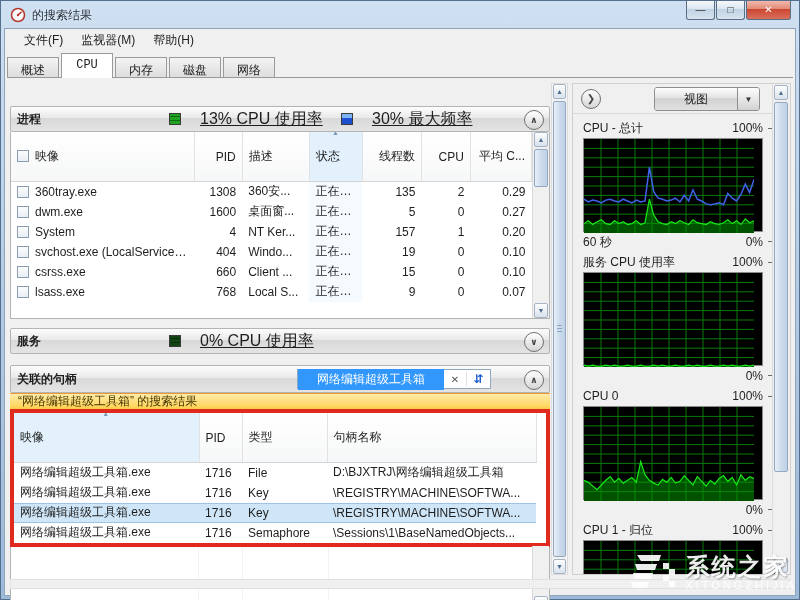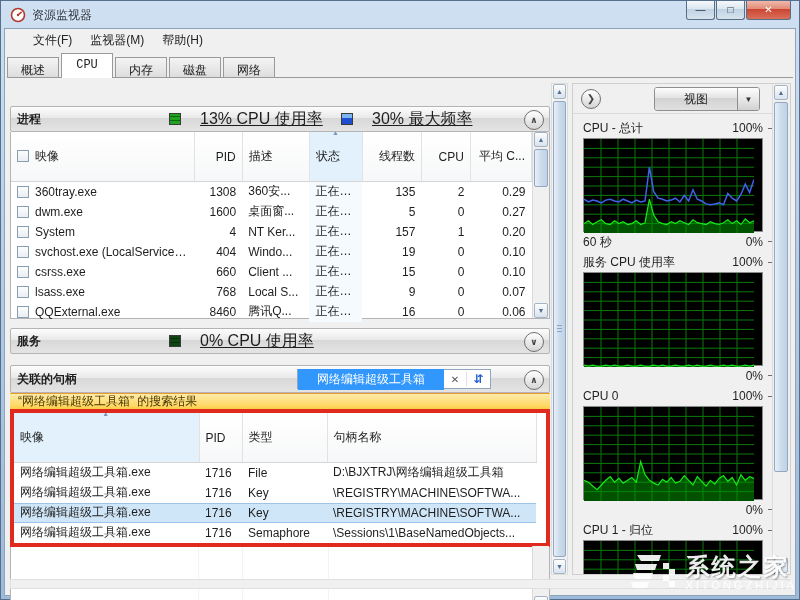--- a/index.html
+++ b/index.html
@@ -11,21 +11,21 @@
   .title-icon { width:16px; height:16px; margin-right:6px; }
   .title-text { font-size:12px; color:#1c2a3a; text-shadow:0 0 3px #fff; }
   .winbtns { position:absolute; right:8px; top:0; display:flex; }
   .winbtn { width:29px; height:19px; border:1px solid #5b6f84; border-top:none; display:flex; align-items:center; justify-content:center;
     background:linear-gradient(#f4f8fb,#dbe6f0 45%,#c0d2e3 46%,#d8e4ef); color:#333; font-size:10px;
     border-radius:0 0 3px 3px; margin-left:1px; }
   .winbtn.close { width:45px; background:linear-gradient(#f2b8ab,#e08a76 45%,#cc4631 46%,#d9705c); color:#fff; font-weight:bold; }
   .winbtn .glyph { line-height:10px; }
   
   .client { position:absolute; left:3px; right:3px; top:27px; bottom:3px; background:#f0f0f0; border:1px solid #8ea4ba; }
-  .menubar { position:absolute; left:0; top:0; right:0; height:23px; display:flex; align-items:flex-end; padding-left:19px; font-size:12px; color:#222; }
+  .menubar { position:absolute; left:0; top:0; right:0; height:23px; display:flex; align-items:flex-end; padding-left:10px; font-size:12px; color:#222; }
   .menu-item { padding:3px 9px; }
   
   .tabstrip { position:absolute; left:2px; top:24px; right:2px; height:25px; display:flex; align-items:flex-end; }
   .tabstrip::after { content:""; position:absolute; left:0; right:0; bottom:0; height:1px; background:#9a9a9a; }
   .tab { position:relative; min-width:52px; text-align:center; font-size:12px; color:#222; padding:4px 10px 4px;
     background:linear-gradient(#f4f4f4,#dcdcdc); border:1px solid #9a9a9a; border-bottom:none; margin-right:2px; height:21px; }
   .tab.active { background:#fff; height:25px; z-index:2; font-family:"Liberation Mono","DejaVu Sans Mono",monospace; }
   
   .left-stack { position:absolute; left:5px; top:54px; width:540px; bottom:20px;margin-top:23px; }
   .panel-header { position:relative; height:26px; border:1px solid #b4b4b4; border-radius:2px;
@@ -107,21 +107,21 @@
 <body>
 
 <div class="window">
 
   <div class="titlebar">
     <svg class="title-icon" viewBox="0 0 16 16">
       <circle cx="8" cy="8" r="6.5" fill="#fff" stroke="#b43a2e" stroke-width="1.6"></circle>
       <line x1="8" y1="8" x2="11.6" y2="4.8" stroke="#b43a2e" stroke-width="1.6"></line>
       <circle cx="8" cy="8" r="1.2" fill="#b43a2e"></circle>
     </svg>
-    <span class="title-text">资源监视器</span>
+    <span class="title-text">的搜索结果</span>
     <div class="winbtns">
       <div class="winbtn">
           <span class="glyph">—</span>
         </div>
       <div class="winbtn">
           <span class="glyph">□</span>
         </div>
       <div class="winbtn close">
           <span class="glyph">✕</span>
         </div>
@@ -227,29 +227,20 @@
                 <td class="num">0.10</td>
               </tr>
               <tr>
                 <td class=""><span class="cb"></span>lsass.exe</td>
                 <td class="num">768</td>
                 <td class="">Local S...</td>
                 <td class="tint">正在运行</td>
                 <td class="num">9</td>
                 <td class="num">0</td>
                 <td class="num">0.07</td>
-              </tr>
-              <tr>
-                <td class=""><span class="cb"></span>QQExternal.exe</td>
-                <td class="num">8460</td>
-                <td class="">腾讯Q...</td>
-                <td class="tint">正在运行</td>
-                <td class="num">16</td>
-                <td class="num">0</td>
-                <td class="num">0.06</td>
               </tr>
             </tbody>
         </table>
         <div class="vscroll proc-scroll">
           <div class="sb-btn" style="top:0;">▲</div>
           <div class="sb-thumb" style="top:17px; height:38px;"></div>
           <div class="sb-btn" style="bottom:0;">▼</div>
         </div>
       </div>
 

